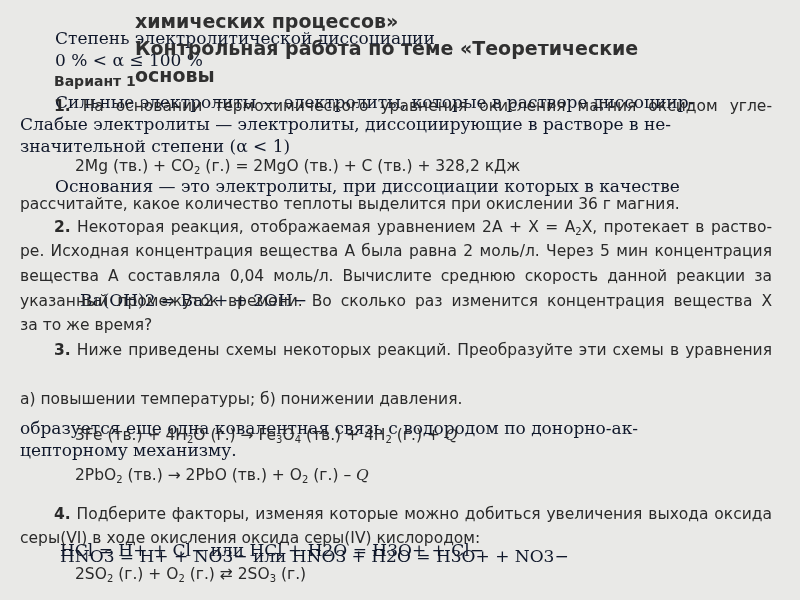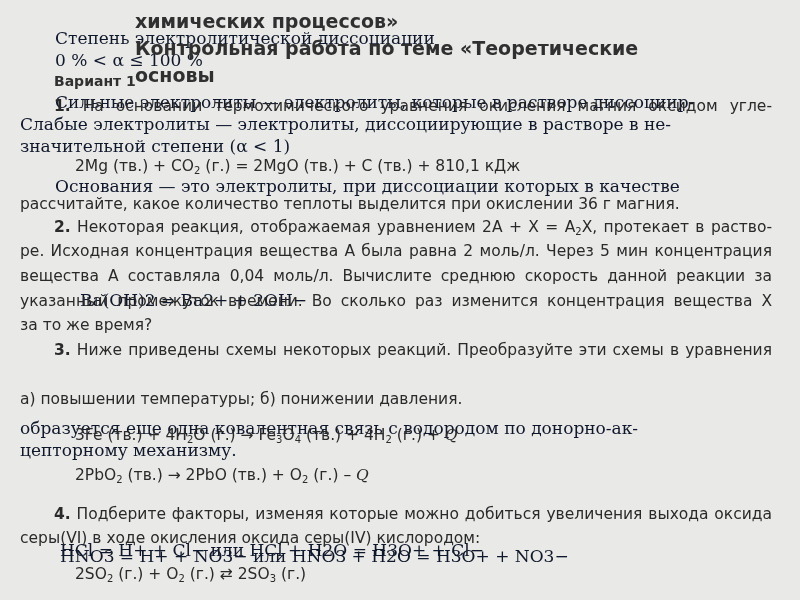--- a/index.html
+++ b/index.html
@@ -62,21 +62,21 @@
     <div>Контрольная работа по теме «Теоретические основы</div>
   </div>
 
   <div class="variant">Вариант 1</div>
 
   <div class="line ind" style="top:94px">
     <span class="num">1.</span>
     <span>На основании термохимического уравнения окисления магния оксидом угле-</span>
   </div>
   <div class="eq" style="left:75px;top:154px">
-    <span>2Mg (тв.) + CO</span><sub>2</sub><span> (г.) = 2MgO (тв.) + C (тв.) + 810,1 кДж</span>
+    <span>2Mg (тв.) + CO</span><sub>2</sub><span> (г.) = 2MgO (тв.) + C (тв.) + 328,2 кДж</span>
   </div>
   <div class="line last" style="top:192px">рассчитайте, какое количество теплоты выделится при окислении 36 г магния.</div>
 
   <div class="line ind" style="top:215px">
     <span class="num">2.</span>
     <span>Некоторая реакция, отображаемая уравнением 2A + X = A</span><sub>2</sub><span>X, протекает в раство-</span>
   </div>
   <div class="line" style="top:239px">ре. Исходная концентрация вещества A была равна 2 моль/л. Через 5 мин концентрация</div>
   <div class="line" style="top:264px">вещества A составляла 0,04 моль/л. Вычислите среднюю скорость данной реакции за</div>
   <div class="line" style="top:289px">указанный промежуток времени. Во сколько раз изменится концентрация вещества X</div>

